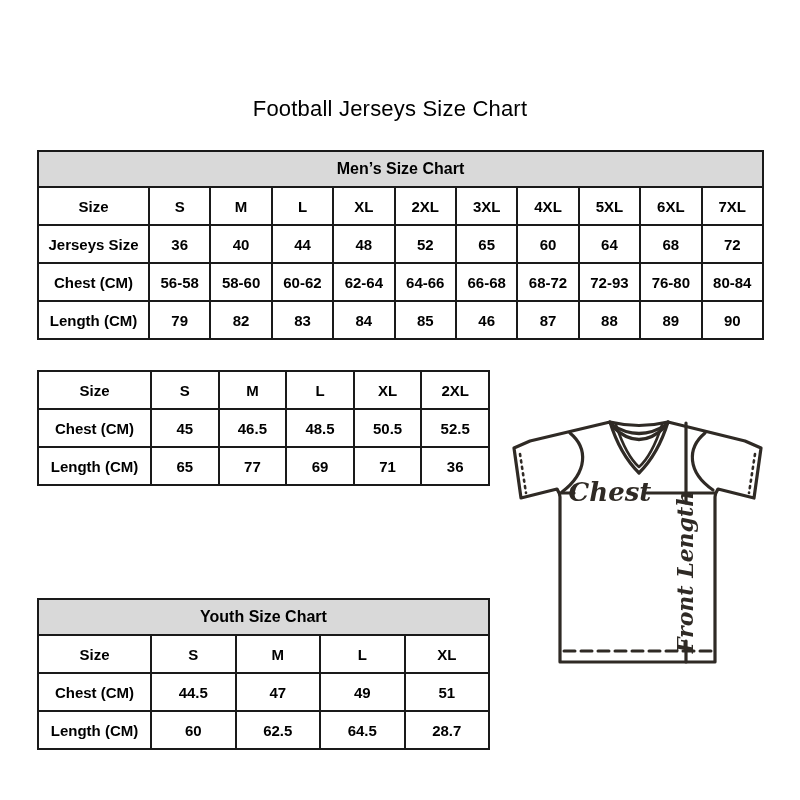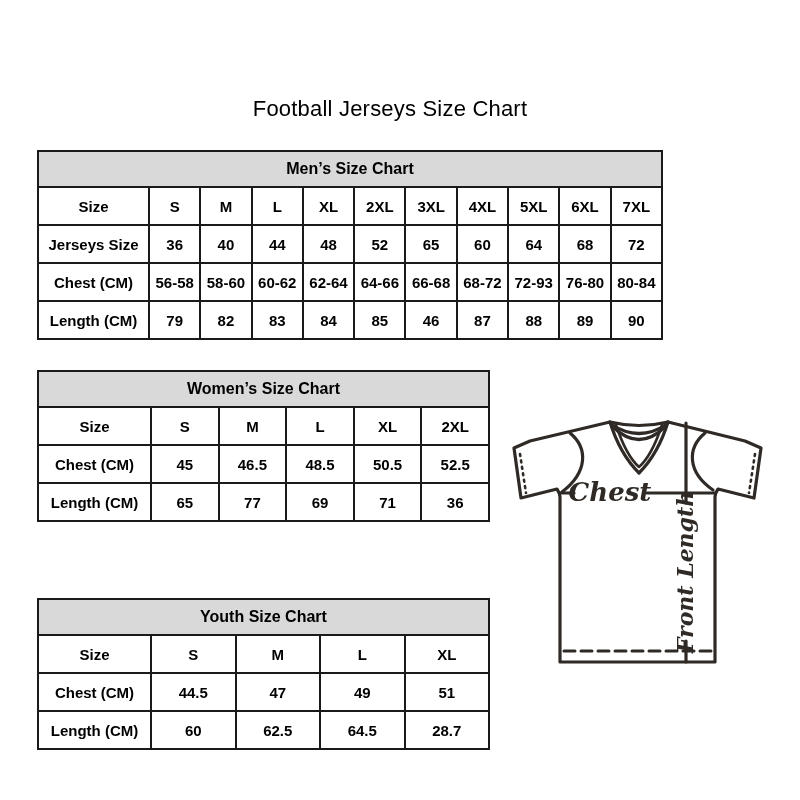--- a/index.html
+++ b/index.html
@@ -26,21 +26,21 @@
     font-weight:bold; font-size:15px; color:#000; padding:0;
     overflow:hidden; white-space:nowrap;
   }
   .size-table tr.title-row th {
     background:var(--header-bg,#d9d9d9); height:34px; font-size:16px;
   }
   .size-table tr.head-row th, .size-table tr.data-row th, .size-table tr.data-row td {
     height:36px; background:#fff;
   }
 
-  #mens-table   { left:37px; top:150px; width:626px; }
+  #mens-table   { left:37px; top:150px; width:727px; }
   #womens-table { left:37px; top:370px; width:453px; }
   #youth-table  { left:37px; top:550px; width:453px;margin-top:48px; }
 
   .jersey-diagram {
     position:absolute; left:500px; top:400px; width:280px; height:300px;
   }
   .jersey-diagram svg { display:block; width:100%; height:100%; }
   .measure-label {
     font-family:"DejaVu Serif","Liberation Serif",serif;
     font-style:italic; font-weight:bold; fill:#2f2a25;
@@ -129,23 +129,20 @@
   <table class="size-table" id="womens-table">
       <colgroup>
         <col style="width:113px">
         <col>
         <col>
         <col>
         <col>
         <col>
       </colgroup>
       <tbody>
-        <tr class="title-row">
-          <th colspan="6">Women’s Size Chart</th>
-        </tr>
         <tr class="head-row">
           <th>Size</th>
           <th>S</th>
           <th>M</th>
           <th>L</th>
           <th>XL</th>
           <th>2XL</th>
         </tr>
         <tr class="data-row">
           <th>Chest (CM)</th>

